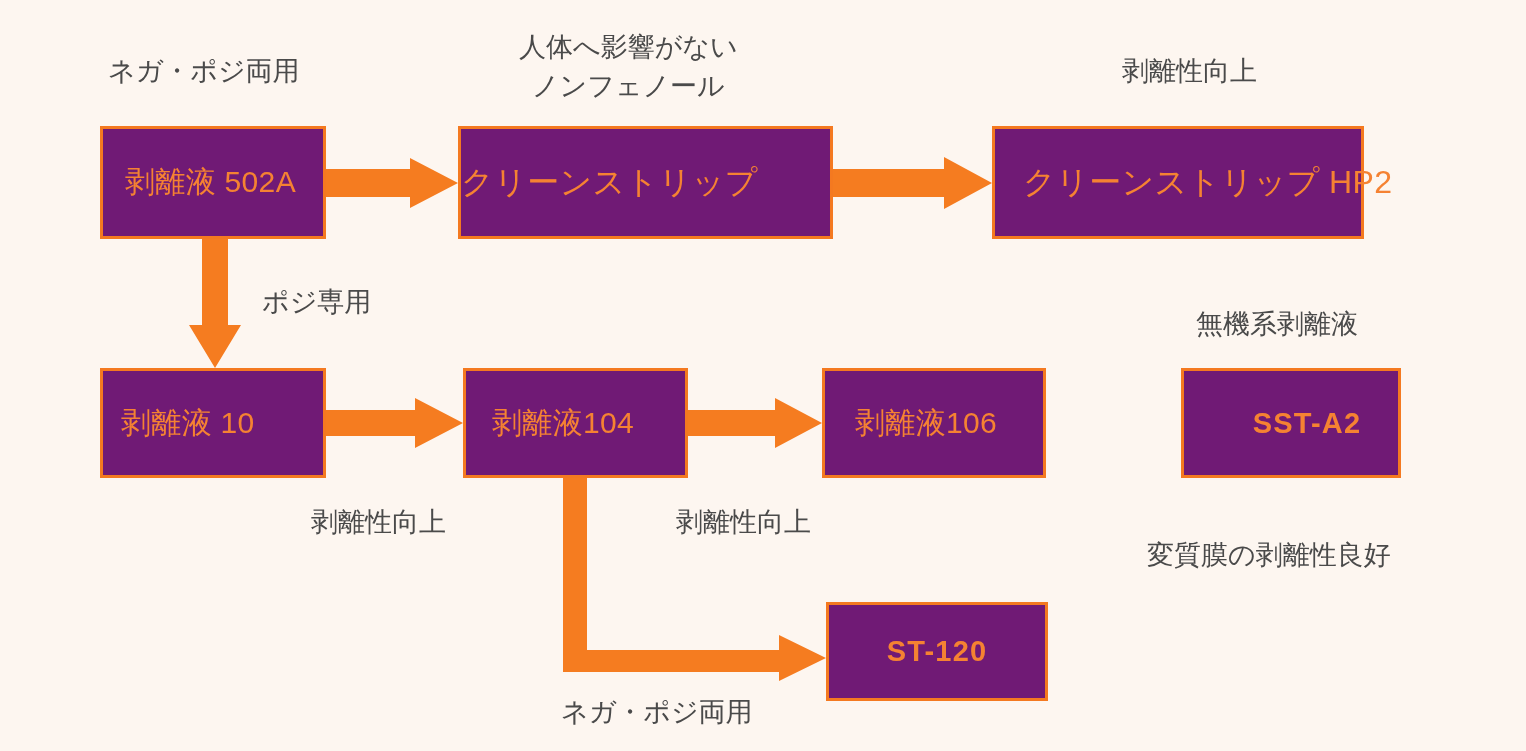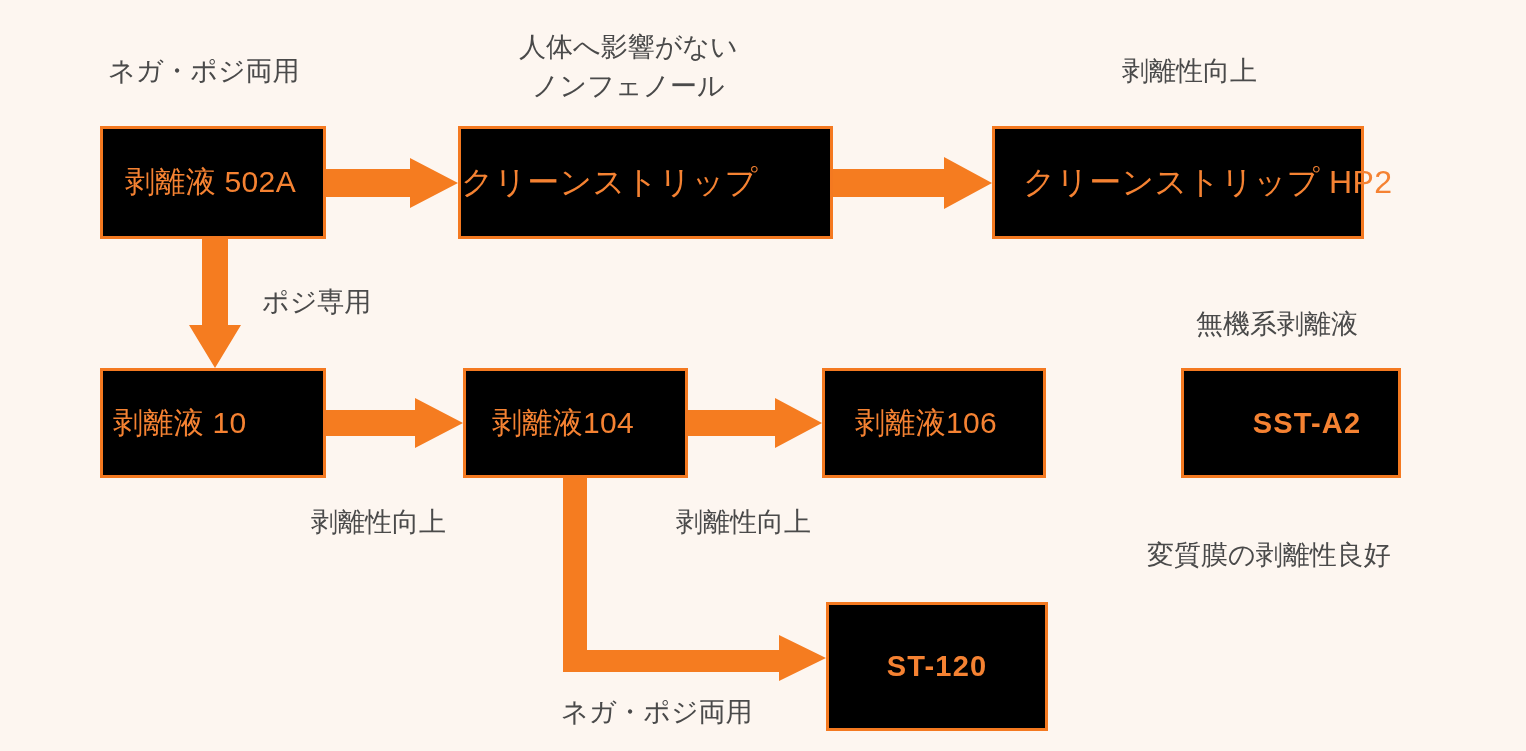--- a/index.html
+++ b/index.html
@@ -9,48 +9,48 @@
     font-family:"Liberation Sans","DejaVu Sans",sans-serif;
     overflow:hidden;
   }
   #stage{position:relative;width:1526px;height:751px;background:#fdf6f0;}
 
   svg.arrows{position:absolute;left:0;top:0;width:1526px;height:751px;pointer-events:none;}
 
   .node{
     position:absolute;
     box-sizing:border-box;
-    background:#000000;
+    background:#701a75;
     border:3px solid #f47920;
     display:flex;align-items:center;
     color:#f58232;
     letter-spacing:.02em;
     white-space:nowrap;
   }
   .node .nlabel{display:block;width:100%;}
 
   
   .n-502a   {left:100px; top:126px;  width:226px; height:113px;}
   .n-502a  .nlabel{padding-left:22px;font-size:30px;}
   .n-clean  {left:458px; top:126px;  width:375px; height:113px;}
   .n-clean .nlabel{font-size:32px;}
   .n-hp2    {left:992px; top:126px;  width:372px; height:113px;}
   .n-hp2   .nlabel{padding-left:28px;font-size:32px;}
 
   .n-10     {left:100px; top:368px;  width:226px; height:110px;}
-  .n-10    .nlabel{padding-left:10px;font-size:30px;}
+  .n-10    .nlabel{padding-left:18px;font-size:30px;}
   .n-104    {left:463px; top:368px;  width:225px; height:110px;}
   .n-104   .nlabel{padding-left:26px;font-size:30px;}
   .n-106    {left:822px; top:368px;  width:224px; height:110px;}
   .n-106   .nlabel{padding-left:30px;font-size:30px;}
 
   .n-ssta2  {left:1181px;top:368px;  width:220px; height:110px;padding-left:32px;}
   .n-ssta2 .nlabel{text-align:center;font-size:29px;font-weight:bold;letter-spacing:.04em;}
 
-  .n-st120  {left:826px; top:602px;  width:222px; height:129px;}
+  .n-st120  {left:826px; top:602px;  width:222px; height:99px;}
   .n-st120 .nlabel{text-align:center;font-size:29px;font-weight:bold;letter-spacing:.04em;}
 
   .cap{
     position:absolute;
     color:#4a4a4a;
     font-size:27px;
     line-height:1.45;
     white-space:pre;
   }
   .cap.bold{font-weight:normal;}

